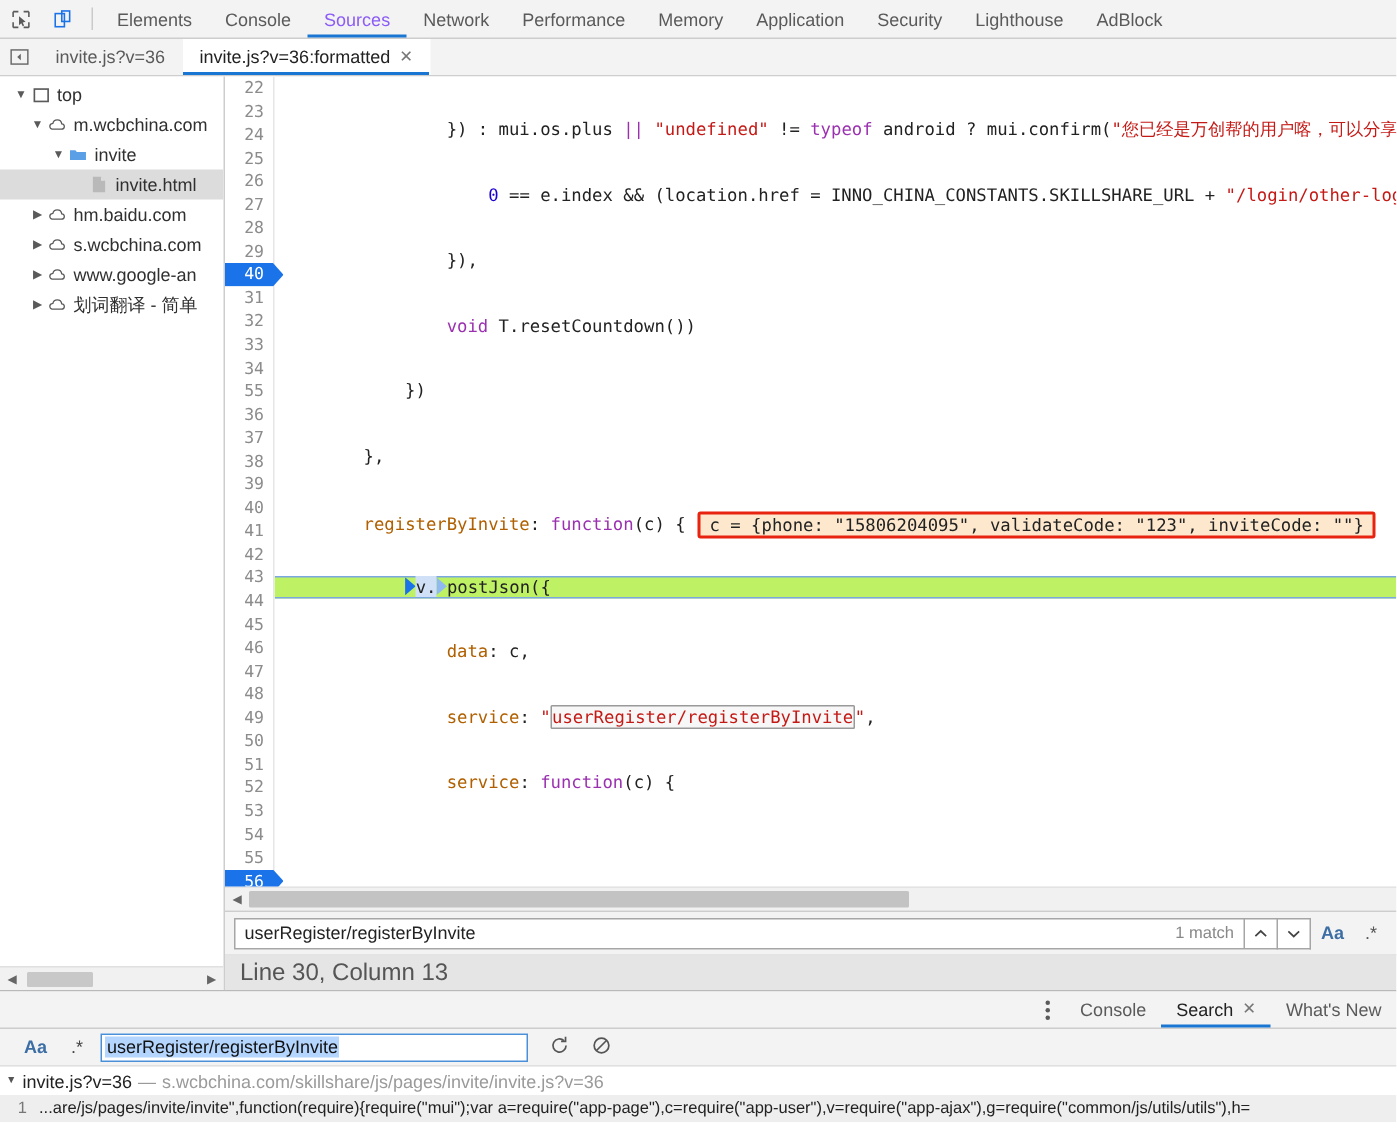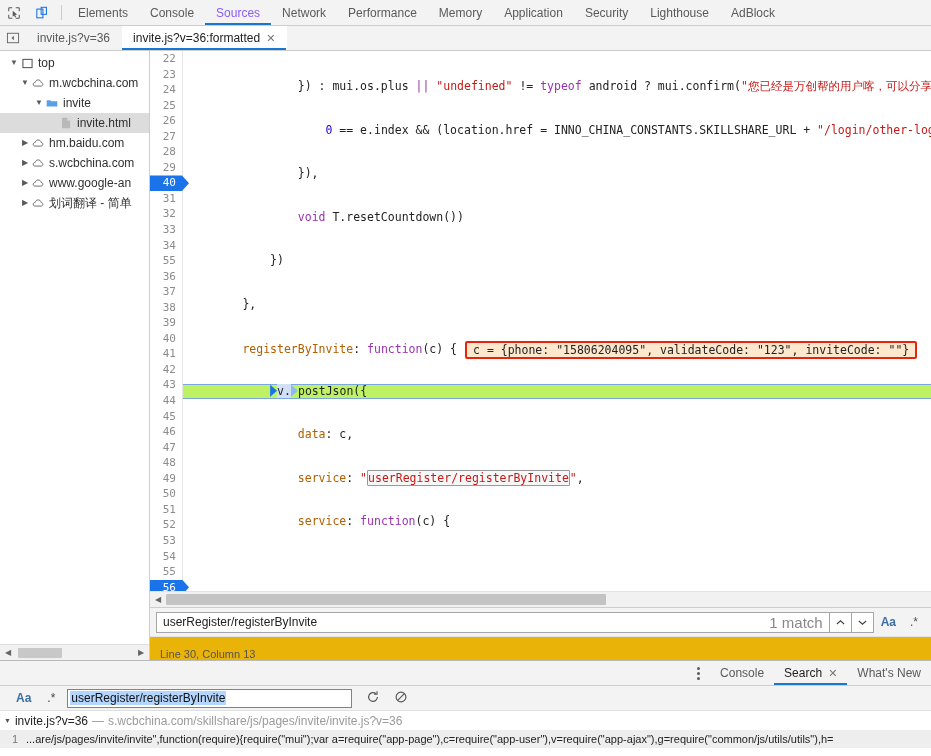--- a/index.html
+++ b/index.html
@@ -173,34 +173,34 @@
   
   .findbar {
     height: 29px; min-height:29px; background: #f3f3f3; border-top: 1px solid #cdcdcd;
     display: flex; align-items: center; padding: 0 6px 0 6px; gap: 0px;
   }
   .findfield {
     flex: 1; height: 21px; background: #fff; border: 1px solid #a6a6a6;
     display: flex; align-items: center; padding: 0 6px; min-width: 0;
   }
   .findfield .val { flex: 1; font-size: 12px; color: #222; overflow: hidden; white-space: nowrap; }
-  .findfield .cnt { font-size: 15px; color: #888; padding-left: 8px; }
+  .findfield .cnt { font-size: 11px; color: #888; padding-left: 8px; }
   .navbtns { display: flex; height: 21px; }
   .navbtn {
     width: 22px; border: 1px solid #a6a6a6; border-left: none; background: #fff;
     display: flex; align-items: center; justify-content: center; cursor: pointer;
     font-size: 9px; color: #444;
   }
   .fbicon { padding: 0 7px; font-size: 12px; color: #555; cursor: pointer; }
   .fbicon.aa { font-weight: bold; color: #3c6ea5; font-size: 12px;}
 
   .statusline {
-    height: 24px; min-height:24px; background: #eab308; border-top: 1px solid #e3e3e3;
-    display: flex; align-items: flex-end; padding-left: 10px;
-    font-size: 11px; color: #555;
+    height: 24px; min-height:24px; background: #e5e5e5; border-top: 1px solid #e3e3e3;
+    display: flex; align-items: center; padding-left: 10px;
+    font-size: 16px; color: #555;
   }
 
   
   .drawer {
     height: 96px; min-height: 96px; border-top: 1px solid #b9b9b9;
     background: #fff; display: flex; flex-direction: column;
   }
   .drawertabs {
     height: 25px; min-height:25px; background: #f3f3f3; border-bottom: 1px solid #cdcdcd;
     display: flex; align-items: stretch;

